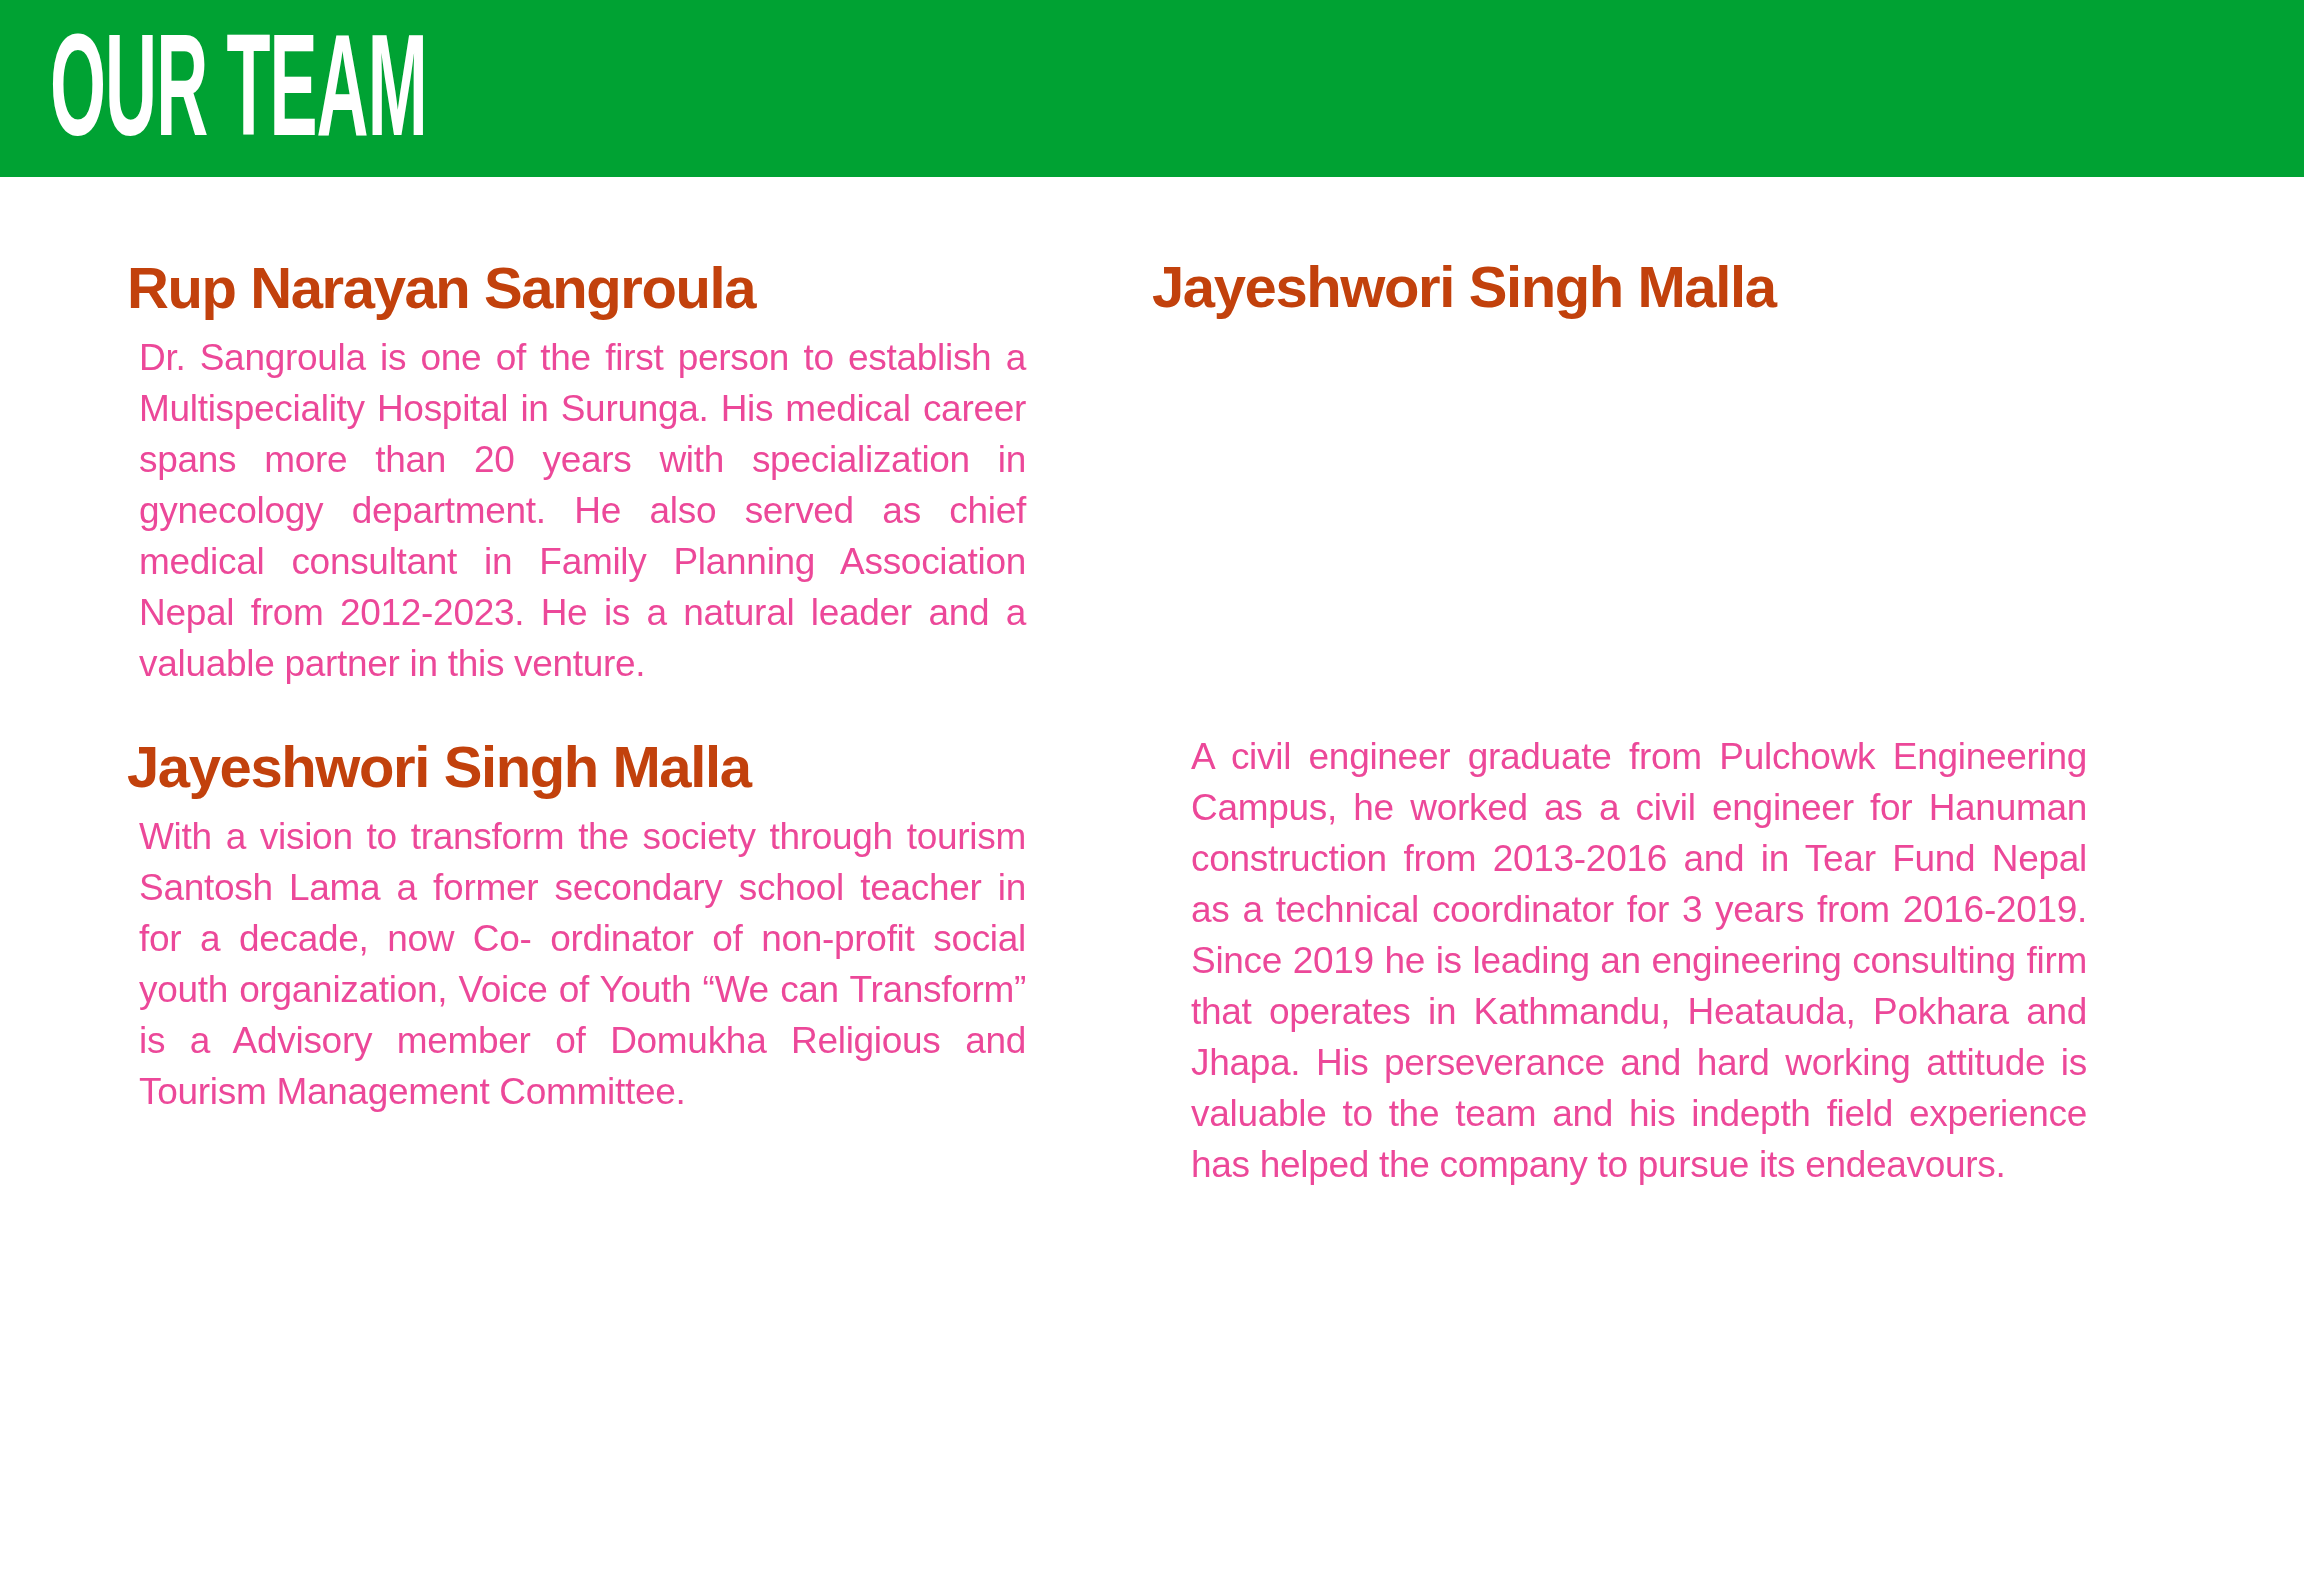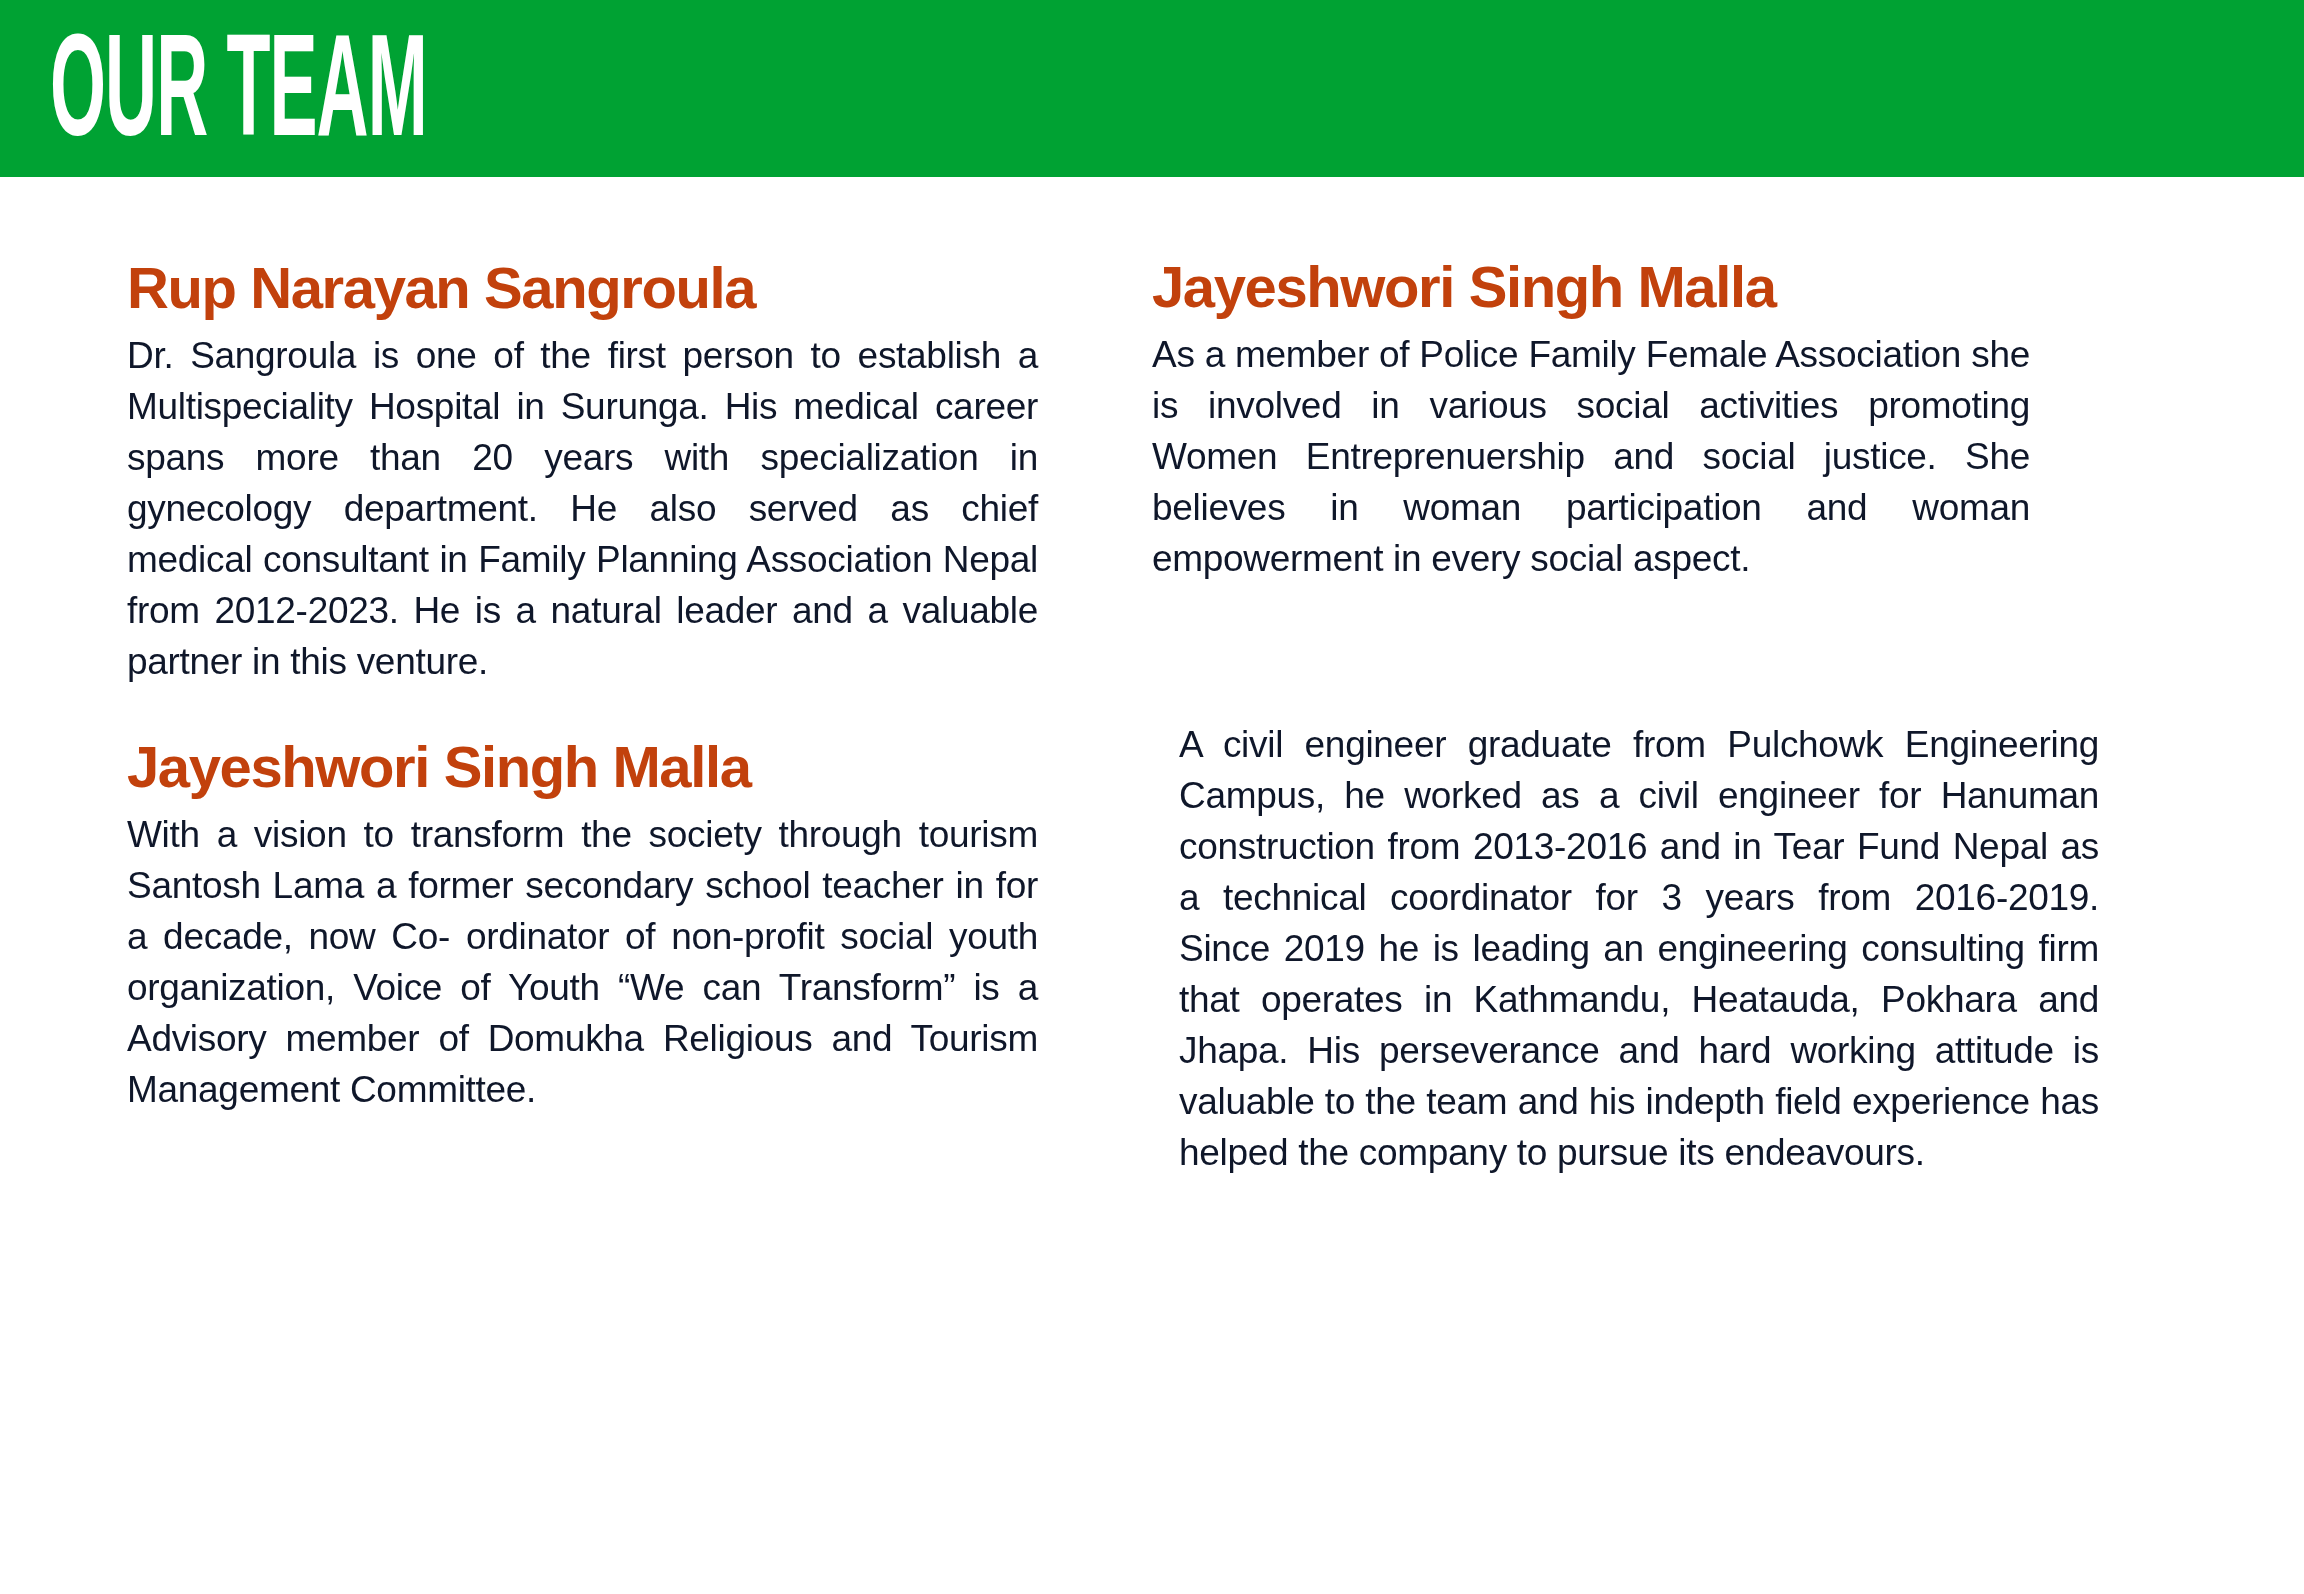--- a/index.html
+++ b/index.html
@@ -48,26 +48,26 @@
   .member-name {
     margin: 0 0 10.8px 0;
     font-size: 58px;
     font-weight: bold;
     letter-spacing: -1.4px;
     line-height: 1.08;
     color: #c2410c;
     white-space: nowrap;
   }
   .member-bio {
-    margin: 0;
+    margin: 12px;
     font-size: 37px;
     line-height: 51px;
     letter-spacing: -0.3px;
     text-align: justify;
-    color: #0f172a;
+    color: #ec4899;
   }
 
   #member-1 { left: 127px;  top: 257px; width: 911px; }
   #member-2 { left: 127px;  top: 736px; width: 911px; }
   #member-3 { left: 1152px; top: 256px; width: 878px;  }
   #member-4 { left: 1179px; top: 719px; width: 920px; }
 </style>
 </head>
 <body>
 
@@ -80,19 +80,18 @@
   <p class="member-bio">Dr. Sangroula is one of the first person to establish a Multispeciality Hospital in Surunga.  His medical career spans more than 20 years with specialization in gynecology department. He also served as chief medical consultant in Family Planning Association Nepal from 2012-2023. He is a natural leader and a valuable partner in this venture.</p>
 </section>
 
 <section class="member" id="member-2">
   <h2 class="member-name">Jayeshwori Singh Malla</h2>
   <p class="member-bio">With a vision to transform the society through tourism  Santosh Lama a former secondary school teacher in for a decade, now Co- ordinator of non-profit social youth organization,  Voice of Youth “We can Transform” is a Advisory member of Domukha Religious and Tourism Management Committee.</p>
 </section>
 
 <section class="member" id="member-3">
   <h2 class="member-name">Jayeshwori Singh Malla</h2>
-  <p class="member-bio">As a member of Police Family Female Association she is involved in various social activities promoting Women Entreprenuership and social justice. She believes in woman participation and woman empowerment in every social aspect.</p>
 </section>
 
 <section class="member" id="member-4">
   <p class="member-bio">A civil engineer graduate from Pulchowk Engineering Campus, he worked as a civil engineer for Hanuman construction from 2013-2016 and in Tear Fund Nepal as a technical coordinator for 3 years from 2016-2019. Since 2019 he is leading an engineering consulting firm that operates in Kathmandu, Heatauda, Pokhara and Jhapa. His perseverance and hard working attitude is valuable to the team and his indepth field experience has helped the company to pursue its endeavours.</p>
 </section>
 
 
 </body></html>

